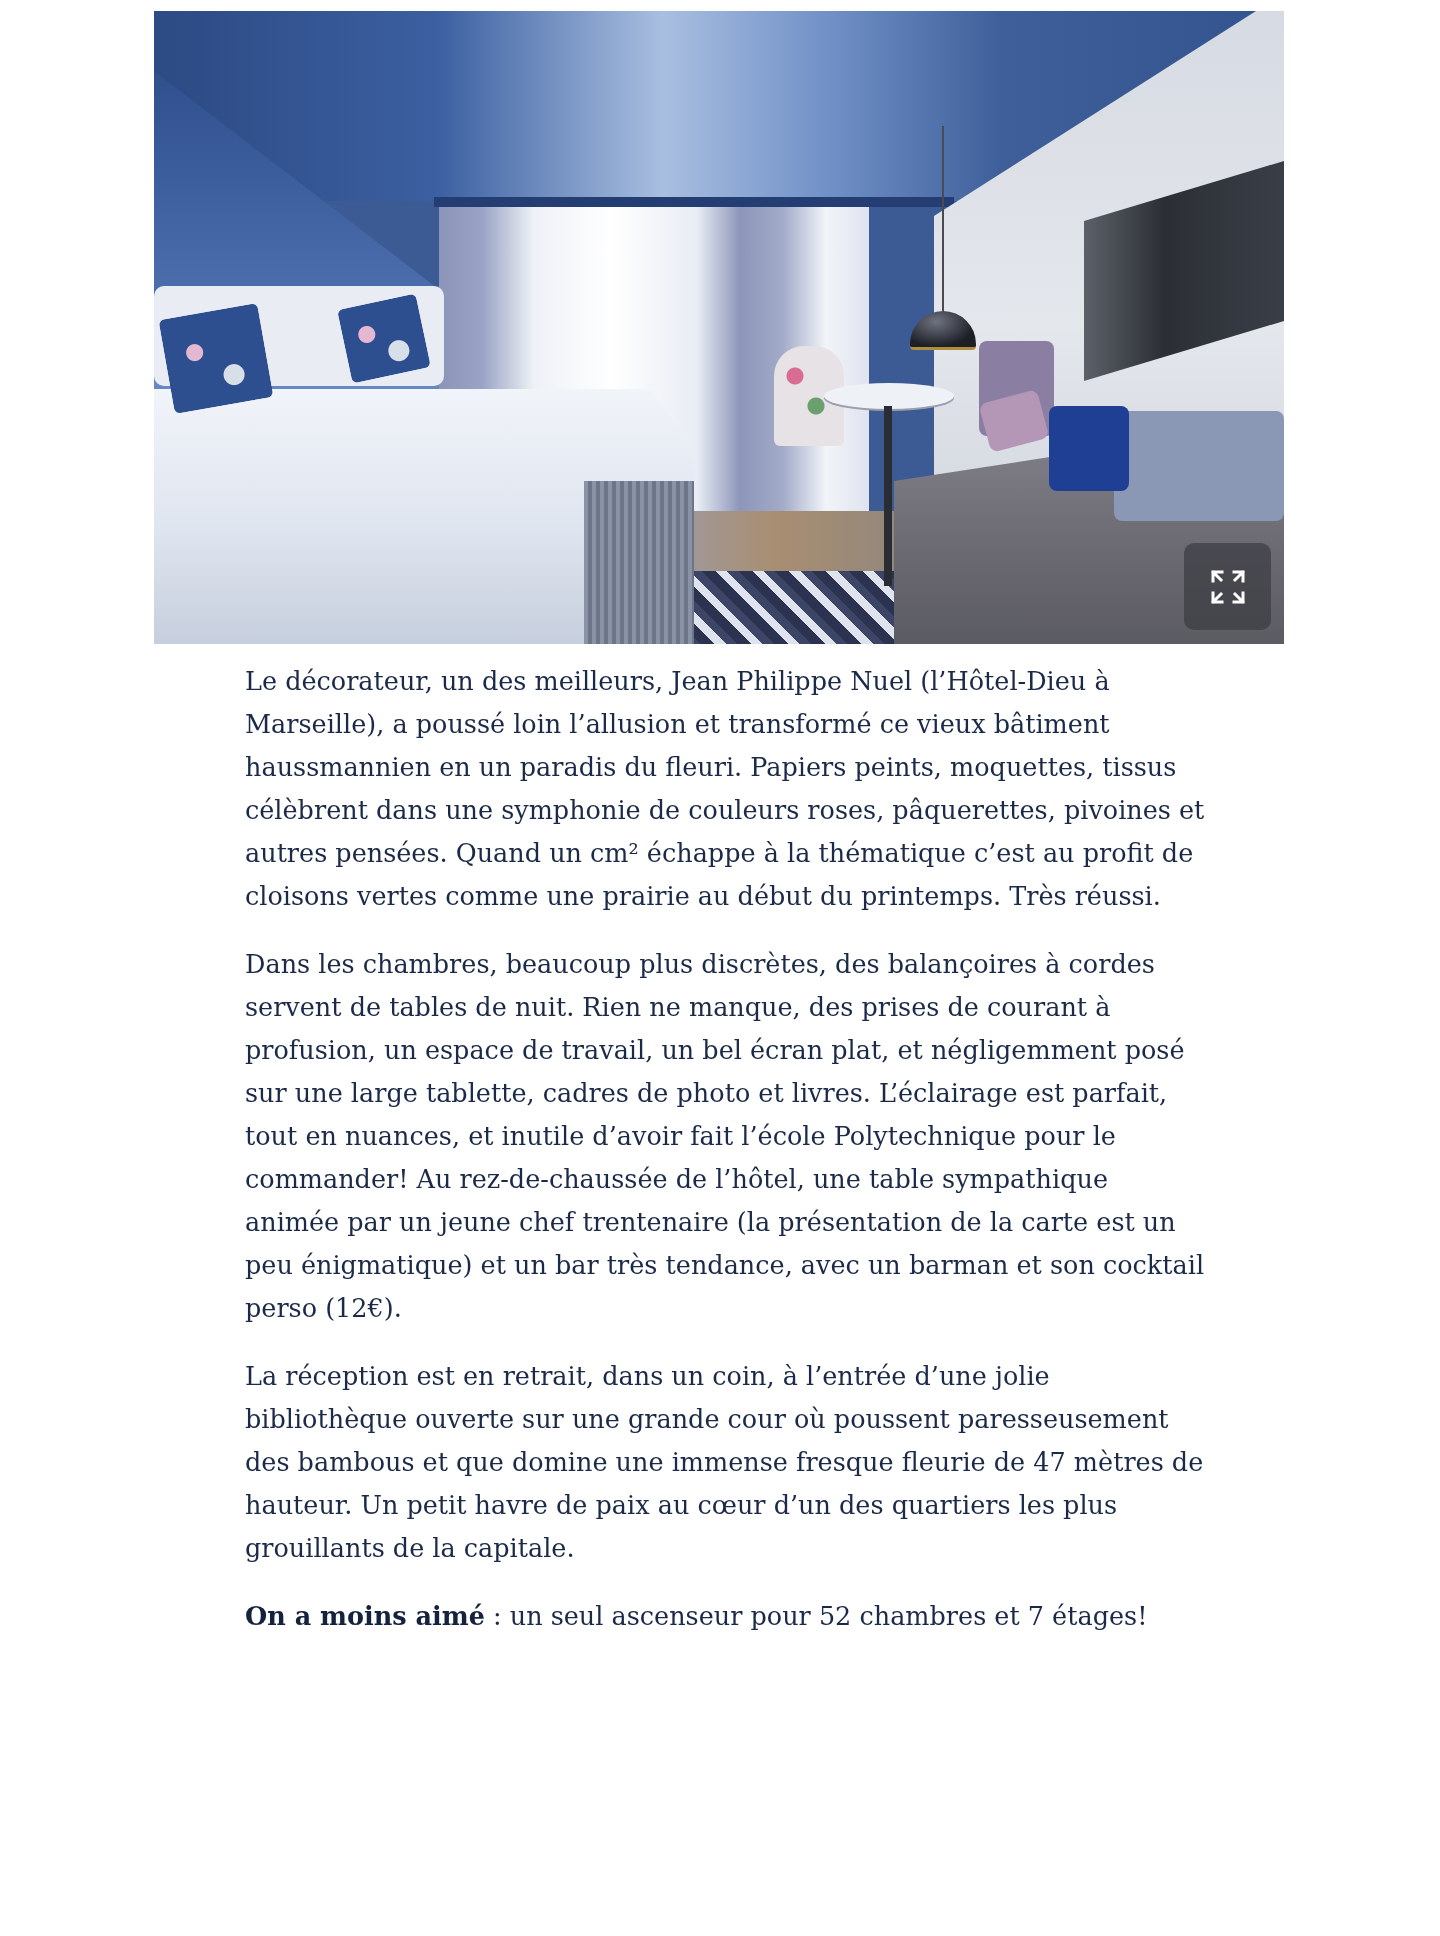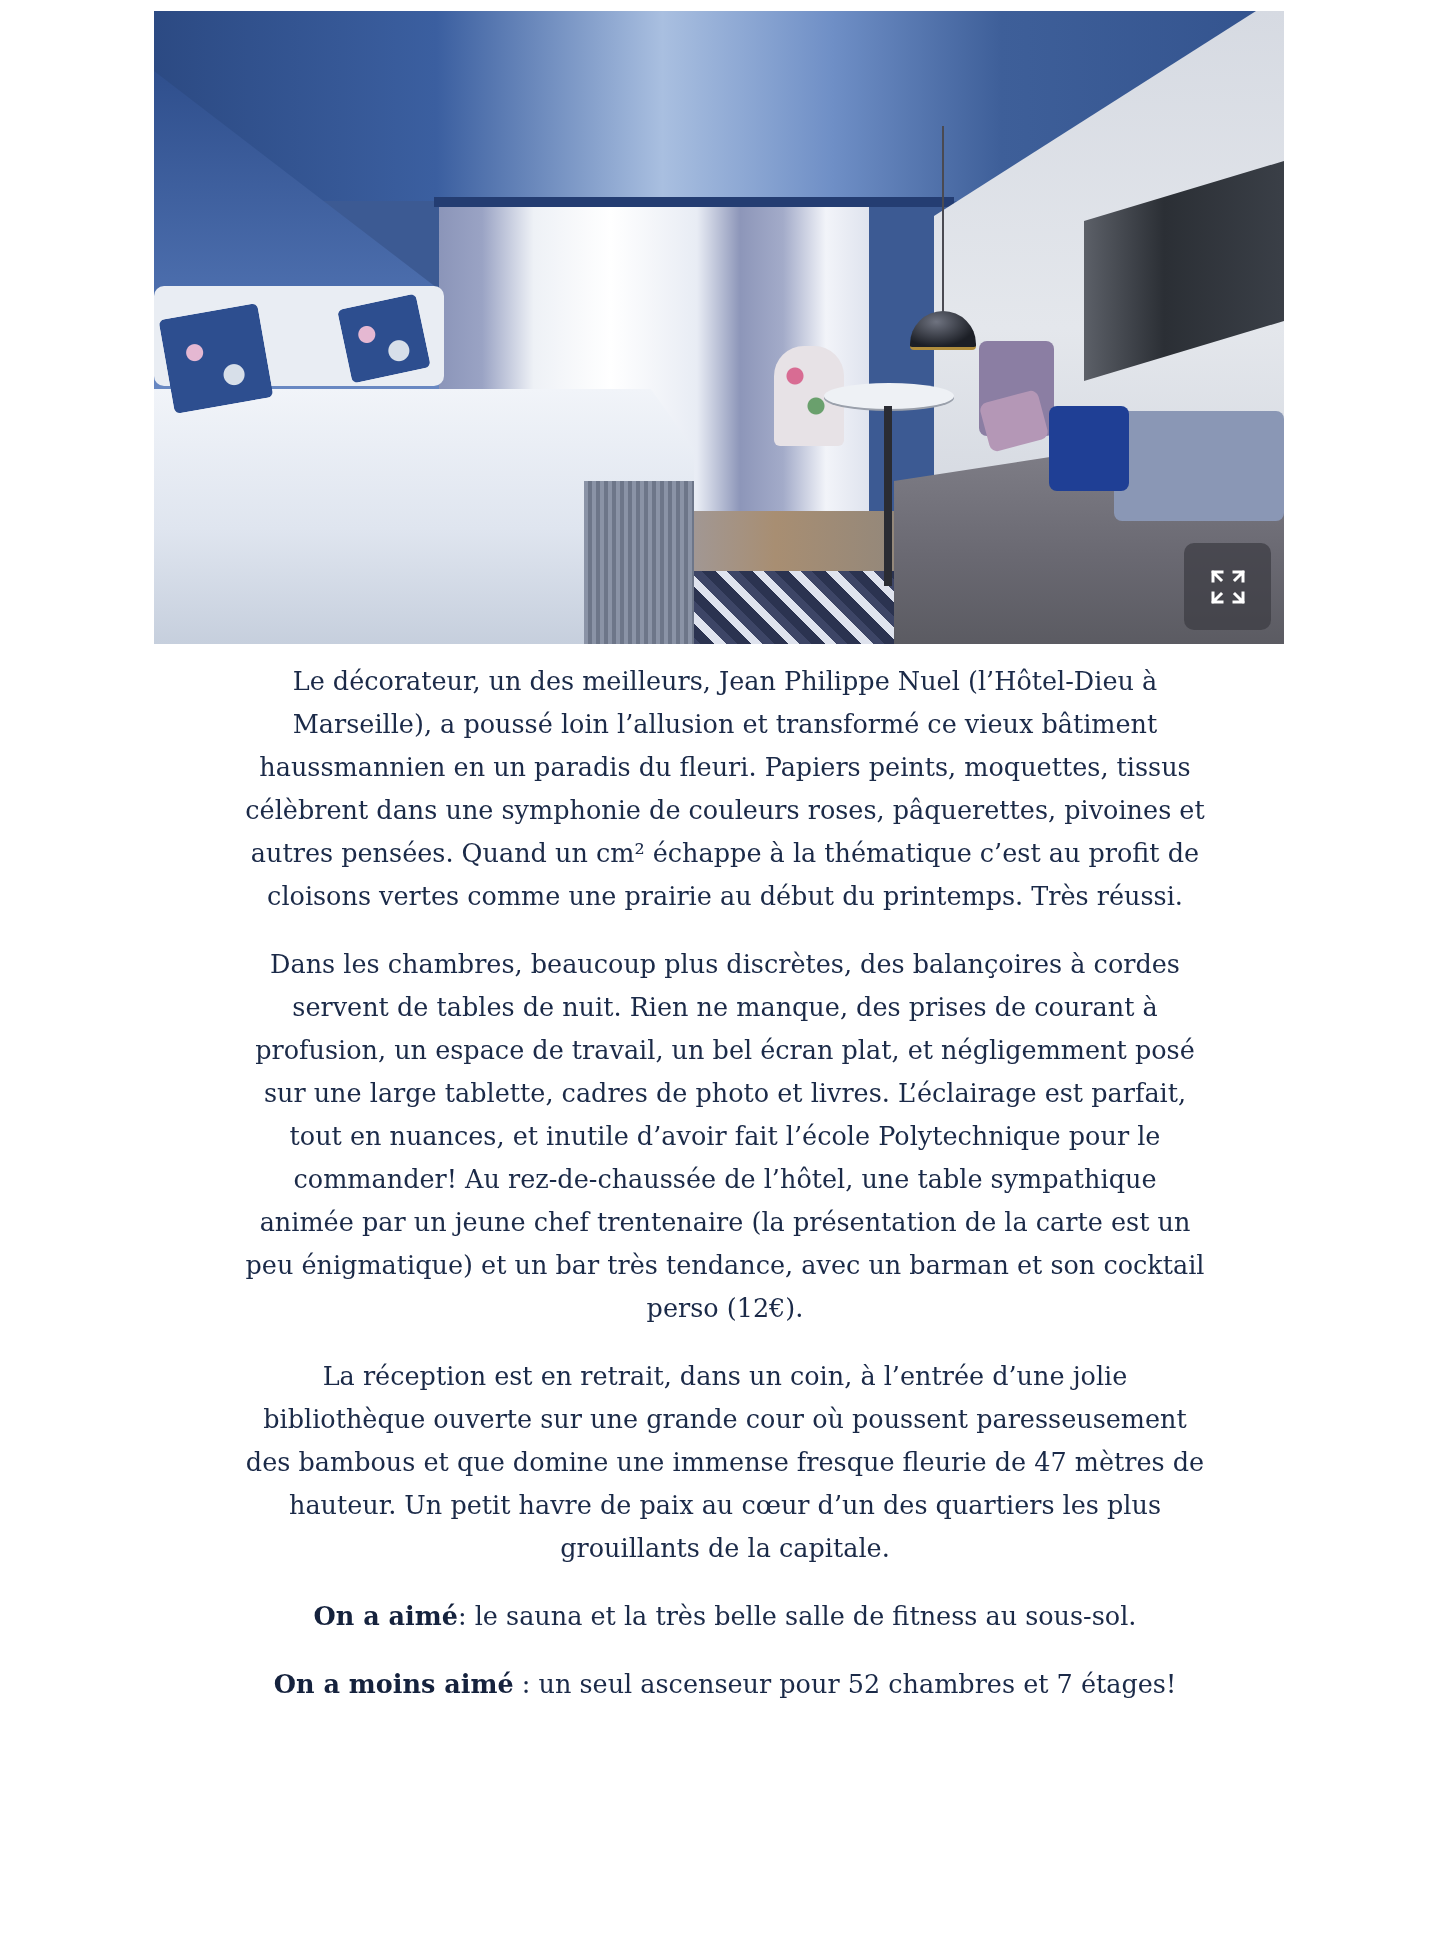--- a/index.html
+++ b/index.html
@@ -95,21 +95,21 @@
       position: absolute; left: 1184px; top: 543px; width: 87px; height: 87px;
       background: rgba(60,60,66,0.72); border-radius: 10px;
       display: flex; align-items: center; justify-content: center;
       cursor: pointer;
     }
     .expand-btn svg { width: 38px; height: 38px; }
 
     .article {
       position: absolute; left: 245px; top: 660px; width: 960px;
       font-family: "DejaVu Serif", "Liberation Serif", serif;
-      font-size: 25.5px; line-height: 43px; color: #1b2a48; text-align: center;
+      font-size: 25.5px; line-height: 43px; color: #1b2a48;
     }
     .article p { margin: 0 0 25px 0; }
     .article b { font-weight: bold; color: #15223d; }
   </style>
 </head>
 <body>
 
 <div class="hero" role="img" aria-label="Chambre d'hôtel aux murs et plafond bleus, lit blanc avec coussins fleuris, fauteuil fleuri, table ronde, banquette grise et écran plat">
   <div class="ceiling"></div>
   <div class="wall-left"></div>
@@ -142,15 +142,14 @@
     <path d="M25 4 H34 V13 M34 4 L26 12"></path>
     <path d="M4 25 V34 H13 M4 34 L12 26"></path>
     <path d="M34 25 V34 H25 M34 34 L26 26"></path>
   </svg>
 </div>
 
 <div class="article">
   <p>Le décorateur, un des meilleurs, Jean Philippe Nuel (l’Hôtel-Dieu à Marseille), a poussé loin l’allusion et transformé ce vieux bâtiment haussmannien en un paradis du fleuri. Papiers peints, moquettes, tissus célèbrent dans une symphonie de couleurs roses, pâquerettes, pivoines et autres pensées. Quand un cm² échappe à la thématique c’est au profit de cloisons vertes comme une prairie au début du printemps. Très réussi.</p>
   <p>Dans les chambres, beaucoup plus discrètes, des balançoires à cordes servent de tables de nuit. Rien ne manque, des prises de courant à profusion, un espace de travail, un bel écran plat, et négligemment posé sur une large tablette, cadres de photo et livres. L’éclairage est parfait, tout en nuances, et inutile d’avoir fait l’école Polytechnique pour le commander! Au rez-de-chaussée de l’hôtel, une table sympathique animée par un jeune chef trentenaire (la présentation de la carte est un peu énigmatique) et un bar très tendance, avec un barman et son cocktail perso (12€).</p>
   <p>La réception est en retrait, dans un coin, à l’entrée d’une jolie bibliothèque ouverte sur une grande cour où poussent paresseusement des bambous et que domine une immense fresque fleurie de 47 mètres de hauteur. Un petit havre de paix au cœur d’un des quartiers les plus grouillants de la capitale.</p>
-  <p><b>On a aimé</b><span>: le sauna et la très belle salle de fitness au sous-sol.</span></p>
   <p><b>On a moins aimé</b><span> : un seul ascenseur pour 52 chambres et 7 étages!</span></p>
 </div>
 
 </body></html>

